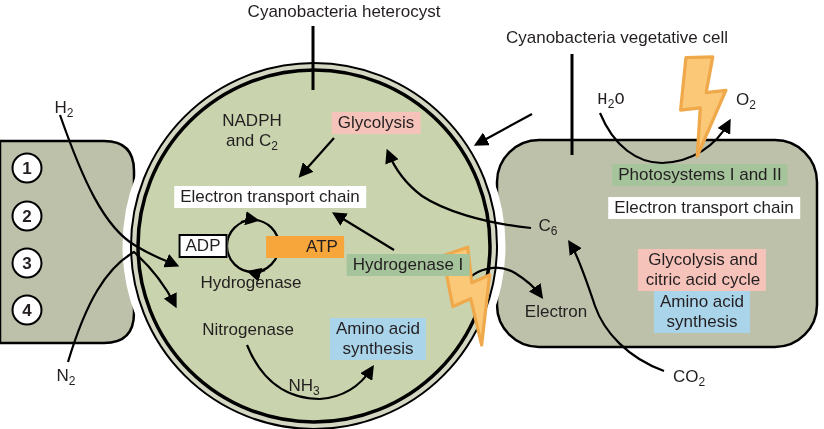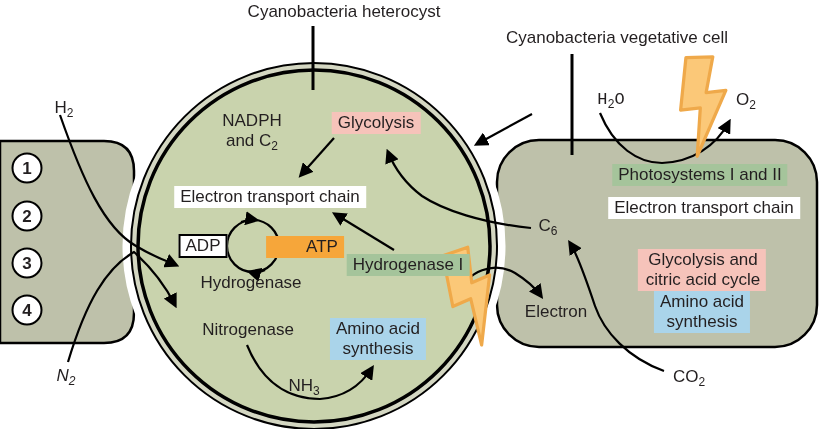--- a/index.html
+++ b/index.html
@@ -88,21 +88,21 @@
   <div class="num-circle" style="left:27px;top:263px;">
       <span>3</span>
     </div>
   <div class="num-circle" style="left:27px;top:310px;">
       <span>4</span>
     </div>
 
   <div class="lbl" style="left:64px;top:108px;">
     <span>H</span><sub>2</sub>
   </div>
-  <div class="lbl" style="left:66px;top:376px;font-style:italic;">
+  <div class="lbl" style="left:66px;top:376px;">
     <span>N</span><sub>2</sub>
   </div>
   <div class="lbl" style="left:611px;top:100px;font-family:Liberation Mono, monospace;">
     <span>H</span><sub>2</sub><span>O</span>
   </div>
   <div class="lbl" style="left:746px;top:100px;">
     <span>O</span><sub>2</sub>
   </div>
   <div class="lbl" style="left:548px;top:226px;">
     <span>C</span><sub>6</sub>

